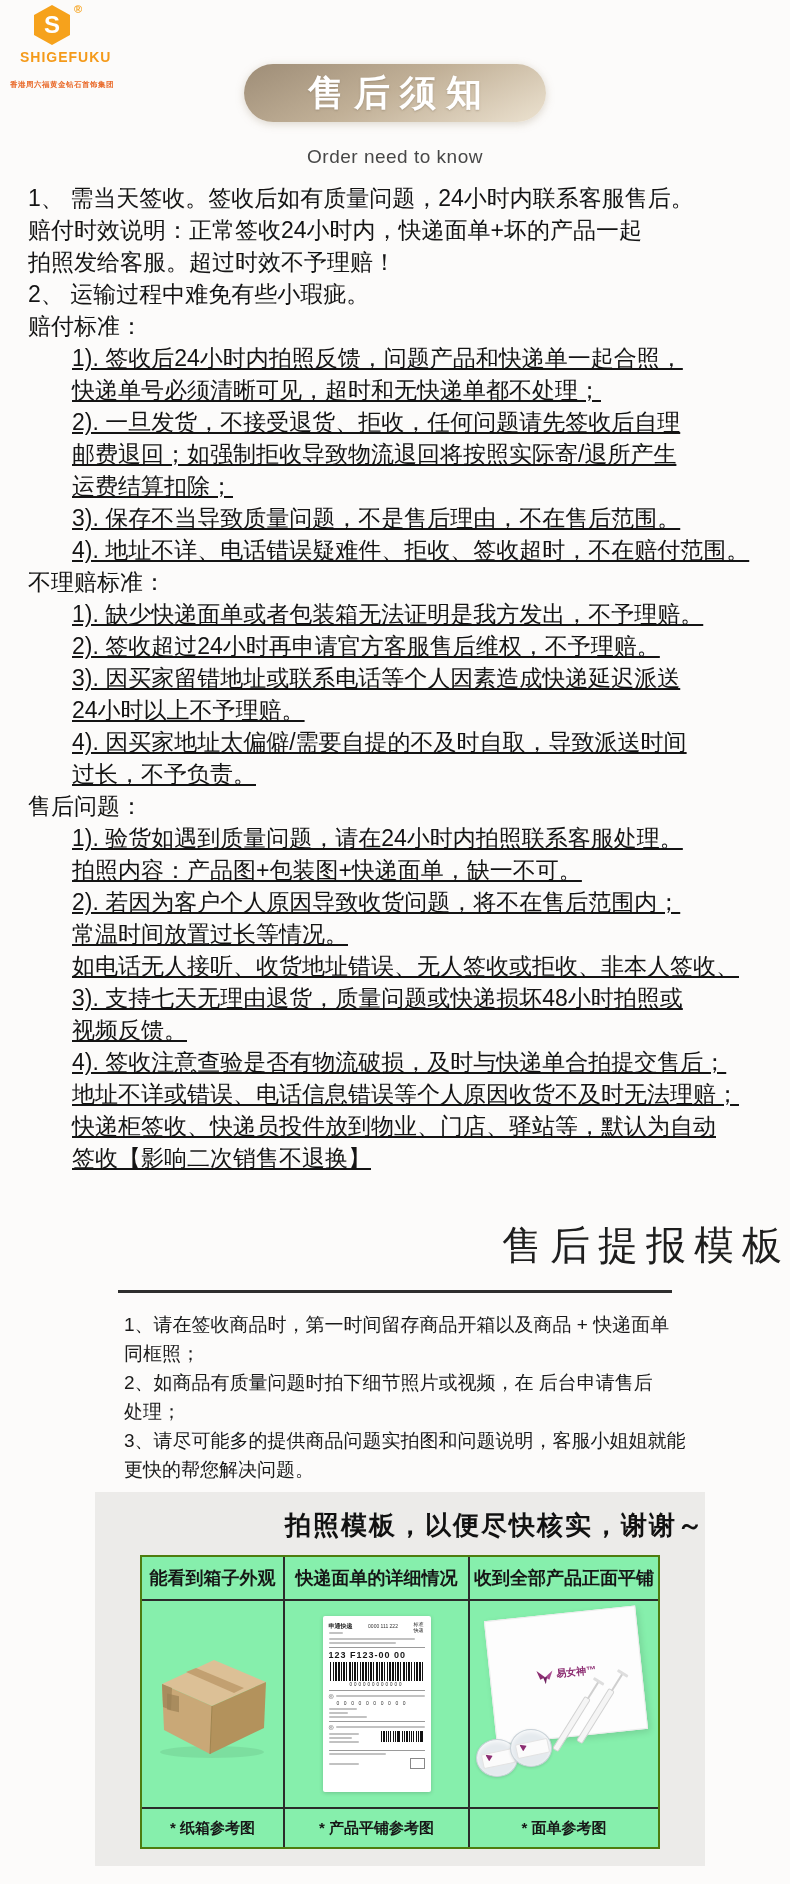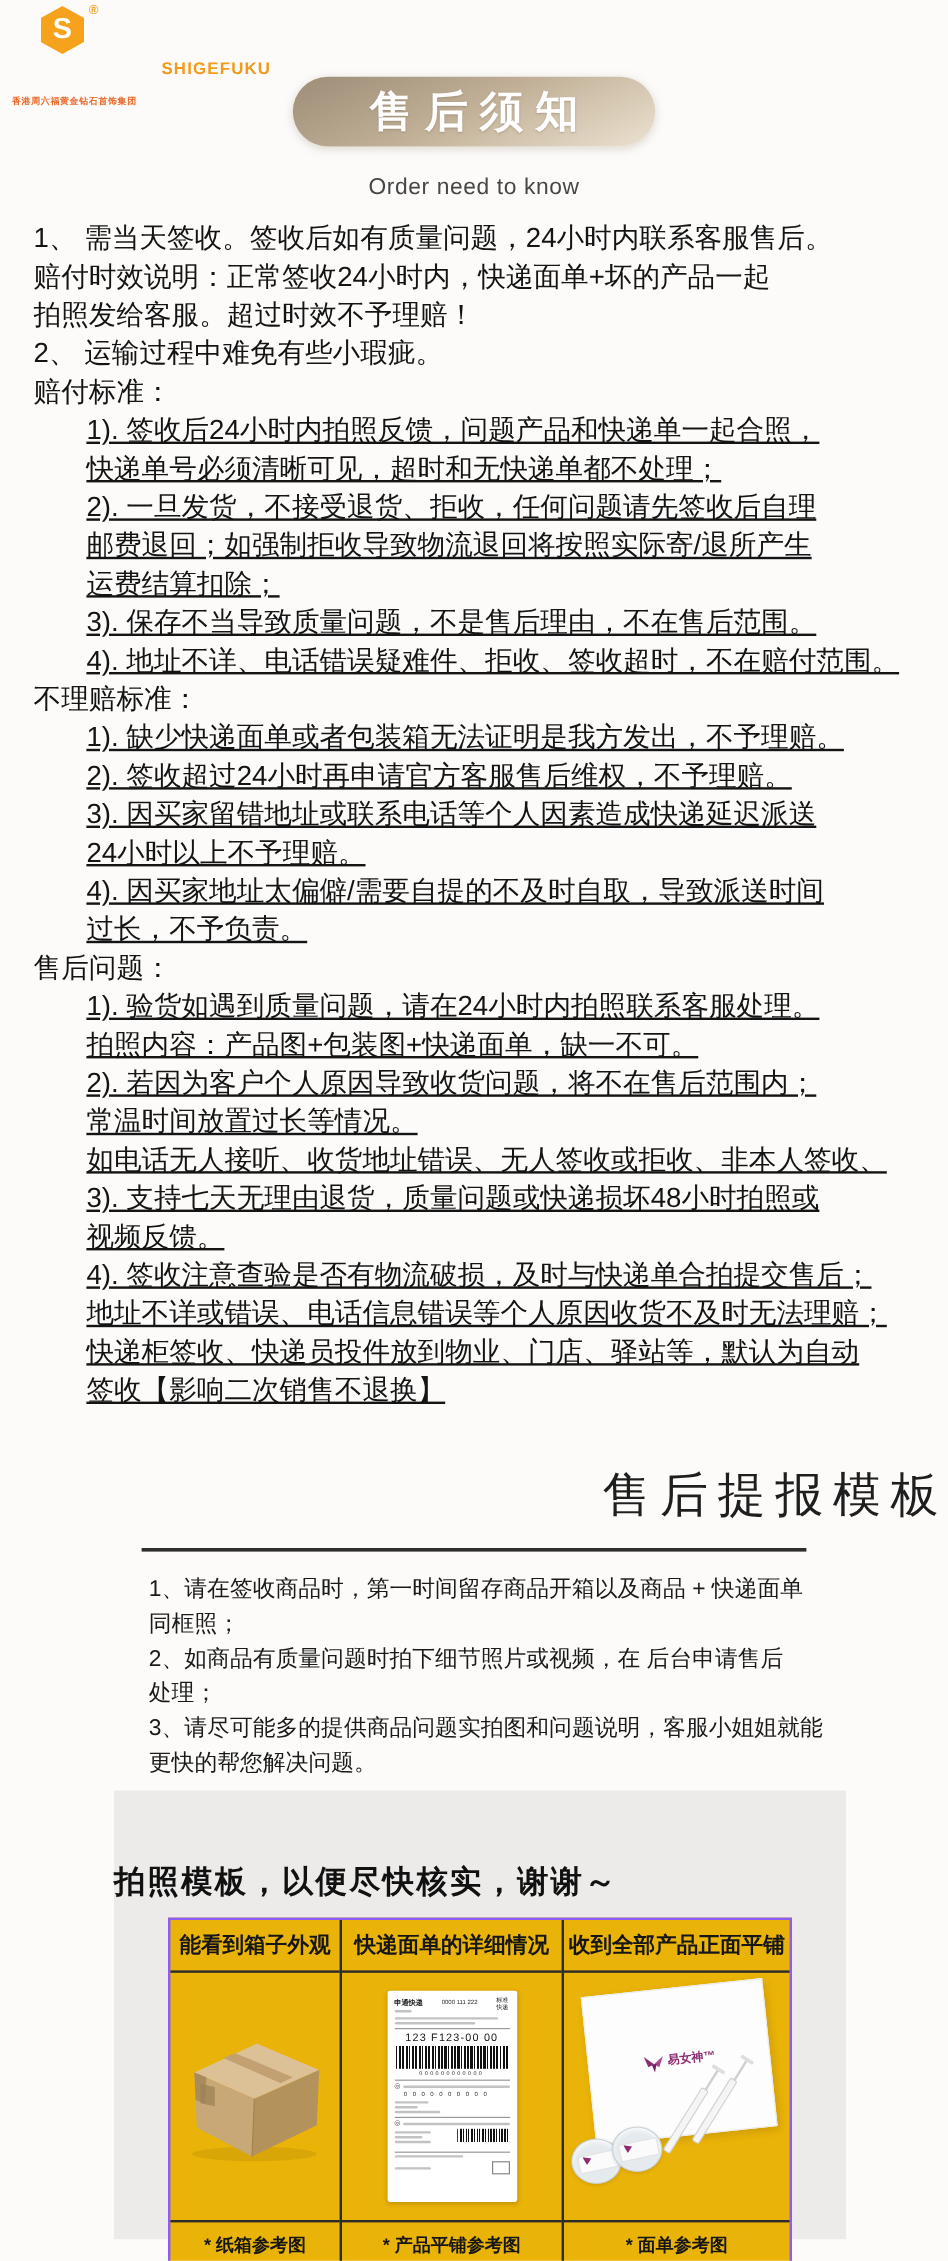--- a/index.html
+++ b/index.html
@@ -12,21 +12,21 @@
   
   .brand { position:absolute; top:5px; left:6px; width:220px; }
   .hex-wrap { position:relative; margin-left:28px; width:60px; }
   .hex {
     width:36px; height:40px; background:#f6a21c;
     clip-path:polygon(50% 0,100% 25%,100% 75%,50% 100%,0 75%,0 25%);
     display:flex; align-items:center; justify-content:center;
   }
   .hex span { color:#fff; font-weight:bold; font-size:24px; line-height:1; }
   .reg { position:absolute; top:-2px; left:40px; color:#f6a21c; font-size:11px; font-weight:bold; }
-  .brand-name { margin-top:4px; margin-left:14px; color:#f49a1a; font-weight:bold; font-size:14px; letter-spacing:1px;text-align:right; }
+  .brand-name { margin-top:4px; margin-left:14px; color:#f49a1a; font-weight:bold; font-size:14px; letter-spacing:1px; }
   .brand-tagline { margin-top:15px; margin-left:4px; color:#e96a2a; font-size:7.5px; font-weight:bold; letter-spacing:.5px; }
   
   .banner {
     position:absolute; top:64px; left:50%; transform:translateX(-50%);
     width:302px; height:58px; border-radius:29px;
     background:linear-gradient(155deg,#9e8d77 0%,#c1b097 48%,#ece2d0 100%);
     display:flex; align-items:center; justify-content:center;
     box-shadow:0 2px 8px rgba(160,145,120,.35);
   }
   .banner-title { color:#fff; font-size:36px; font-weight:bold; letter-spacing:10px; text-indent:10px; text-shadow:0 1px 2px rgba(120,105,85,.4); }
@@ -35,43 +35,43 @@
   .notice { position:absolute; top:182px; left:28px; right:20px; }
   .nline { font-size:23px; line-height:32px; white-space:nowrap; overflow:hidden; color:#141414; }
   .nline.ind1 { padding-left:44px;text-decoration:underline; }
   
   .sec2-title { position:absolute; top:1218px; left:0; width:100%; text-align:right; font-size:40px; color:#1e1e1e; letter-spacing:8px; text-indent:8px; font-weight:500; }
   .sec2-rule { position:absolute; top:1290px; left:118px; width:554px; height:3px; background:#2e2e2e; }
   .instructions { position:absolute; top:1310px; left:124px; width:566px; }
   .iline { font-size:19px; line-height:29px; white-space:nowrap; overflow:hidden; color:#1a1a1a; }
   
   .panel { position:absolute; top:1492px; left:95px; width:610px; height:374px; background:#ecebe9; }
-  .panel-title { padding-top:16px; text-align:left; font-size:26px; font-weight:bold; letter-spacing:2px; color:#111;margin-top:43px; }
+  .panel-title { padding-top:16px; text-align:right; font-size:26px; font-weight:bold; letter-spacing:2px; color:#111; }
   .ptable {
-    margin:12px auto 0; width:520px; height:294px; background:#eab308;
-    border:2px solid #8b5cf6; display:grid;
+    margin:12px auto 0; width:520px; height:294px; background:#86efac;
+    border:2px solid #4d7c0f; display:grid;
     grid-template-columns:141fr 185fr 190fr; grid-template-rows:44px 1fr 40px;
   }
   .cell { display:flex; align-items:center; justify-content:center; }
   .cell.cb { border-left:2px solid #2b2b2b; }
   .th { border-bottom:2px solid #2b2b2b; font-weight:bold; font-size:18px; white-space:nowrap; }
   .cap { border-top:2px solid #2b2b2b; font-weight:bold; font-size:15px; }
   .imgcell { position:relative; overflow:hidden; }
   
   .box-svg { display:block; }
   
   .waybill { width:108px; height:176px; background:#fff; border-radius:2px; box-shadow:0 1px 4px rgba(0,0,0,.18); padding:6px; }
   .wb-head { display:flex; justify-content:space-between; align-items:flex-start; }
   .wb-courier { font-size:6px; font-weight:bold; white-space:nowrap; }
   .wb-no { font-size:5px; color:#333; margin-top:1px; white-space:nowrap; }
   .wb-service { width:11px; font-size:5px; line-height:5.5px; color:#222; word-break:break-all; }
   .wb-line { height:2px; background:#c2c2c2; margin:2px 0; border-radius:1px; }
   .w90{width:90%;} .w70{width:70%;} .w60{width:60%;} .w40{width:40%;} .w30{width:30%;} .w20{width:20%;} .w14{width:14px;margin-top:1px;}
   .wb-sep { border-top:1px solid #9a9a9a; margin:3px 0 2px; }
-  .wb-sort { font-size:9px; font-weight:normal; text-align:center; letter-spacing:1px; white-space:nowrap; }
+  .wb-sort { font-size:9px; font-weight:bold; letter-spacing:1px; white-space:nowrap; }
   .wb-barcode { height:19px; margin:2px 1px 1px; background:repeating-linear-gradient(90deg,#111 0 1.2px,#fff 1.2px 2.6px,#111 2.6px 4.4px,#fff 4.4px 5.4px); }
   .wb-digits { font-size:4.5px; letter-spacing:2px; text-align:center; color:#222; white-space:nowrap; }
   .wb-rowc { display:flex; align-items:center; gap:2px; }
   .wb-circ { font-size:6px; line-height:6px; color:#444; }
   .wb-rowc .wb-line { flex:1; }
   .wb-grid { font-size:5px; letter-spacing:1.6px; color:#333; margin:1px 0 1px 8px; white-space:nowrap; }
   .wb-row2 { display:flex; justify-content:space-between; align-items:flex-start; margin-top:1px; }
   .wb-row2 .lines { width:34px; }
   .wb-bc2wrap { width:44px; }
   .wb-bc2 { height:11px; background:repeating-linear-gradient(90deg,#111 0 1px,#fff 1px 2.4px,#111 2.4px 3.8px,#fff 3.8px 4.6px); }

